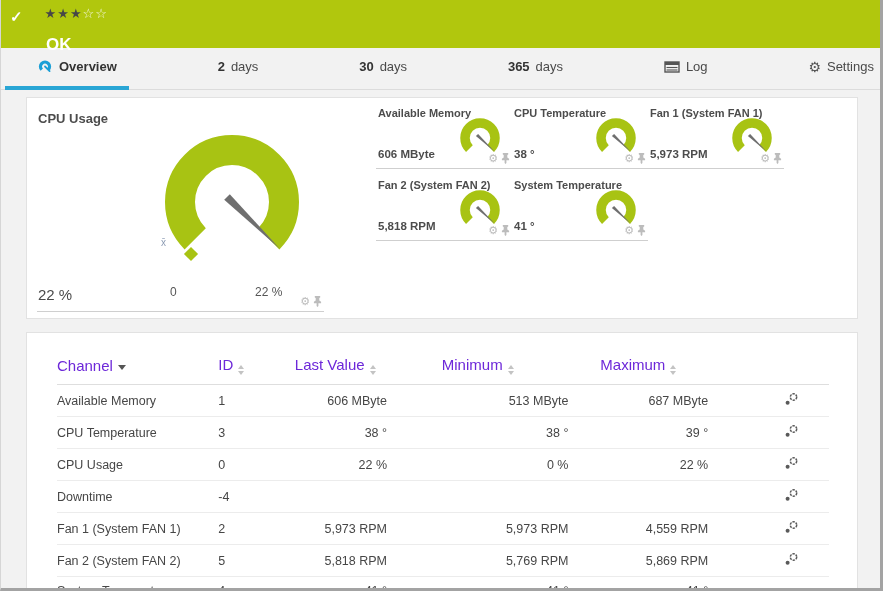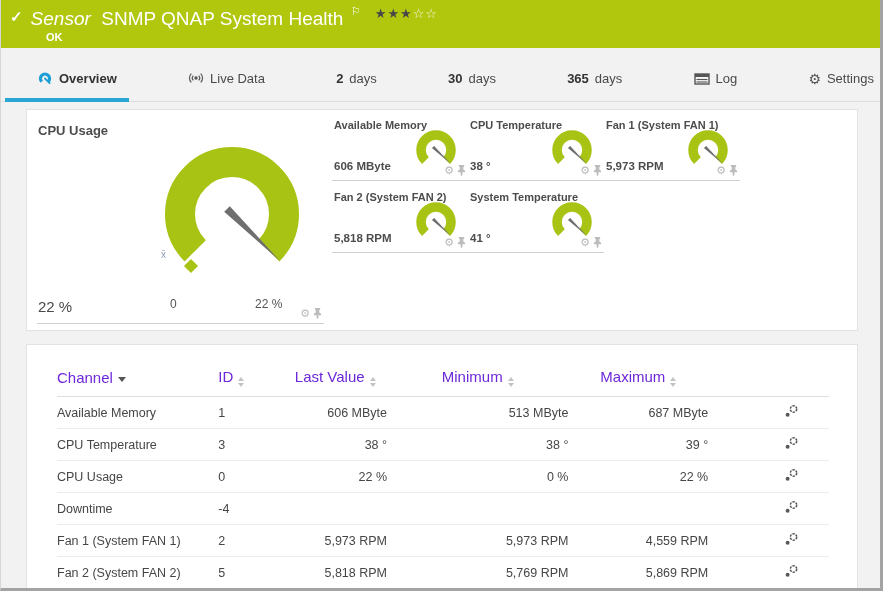--- a/index.html
+++ b/index.html
@@ -11,33 +11,33 @@
   
   .banner { height:48px; background:#b1c70d; color:#fff; padding:5px 10px 0 9px; position:relative; }
   .banner-row1 { display:flex; align-items:flex-start; }
   .check { font-size:15px; font-weight:bold; margin:3px 8px 0 0; }
   .sensor-kind { font-style:italic; font-size:19px; font-weight:normal; }
   .sensor-title { font-size:19px; margin-left:6px; white-space:nowrap; }
   .flag { font-size:11px; vertical-align:10px; margin-left:3px; }
   .stars { margin-left:14px; font-size:13px; letter-spacing:1px; margin-top:1px; white-space:nowrap; }
   .stars .full { color:#474747; }
   .stars .empty { color:#f4f7df; }
-  .status-ok { font-size:11px; font-weight:bold; margin:1px 0 0 36px; }
-  
-  .tabbar { height:54px; display:flex; align-items:flex-end; justify-content:space-between;
+  .status-ok { font-size:17px; font-weight:bold; margin:9px 0 0 36px; }
+  
+  .tabbar { height:42px; display:flex; align-items:flex-end; justify-content:space-between;
             padding:0 4px 0 34px; border-bottom:1px solid #dcdcdc; background:#f2f2f2; }
   .tab { position:relative; display:flex; align-items:center; gap:6px; font-size:13px; color:#4a4a4a;
          padding:0 2px 15px 2px; cursor:pointer; white-space:nowrap; }
   .tab .num { font-weight:bold; color:#333; }
   .tab.active { color:#333; font-weight:bold; }
   .tab.active::after { content:""; position:absolute; left:-30px; right:-10px; bottom:-1px; height:4px; background:#2aa6d5; }
   .tab .ticon { display:inline-flex; }
   .tab .gear-glyph { font-size:14px; color:#555; line-height:1; }
   
-  .card { background:#fff; border:1px solid #e2e2e2; margin:0 22px 0 25px; }
+  .card { background:#fff; border:1px solid #e2e2e2; margin:0 22px 0 25px;gap:44px; }
   .gauges-card { margin-top:7px; height:222px; display:flex; }
   
   .primary { width:287px; position:relative; border-bottom:1px solid #cfcfcf; margin:0 0 6px 10px; }
   .pg-title { position:absolute; top:13px; left:1px; font-size:13px; font-weight:bold; color:#4c4c4c; }
   .pg-svg { position:absolute; left:105px; top:16px; }
   .avg-marker { position:absolute; left:124px; top:139px; font-size:10px; color:#8d9cb4; }
   .pg-value { position:absolute; left:1px; bottom:8px; font-size:15px; color:#4a4a4a; }
   .pg-scale-min { position:absolute; left:133px; bottom:12px; font-size:12px; color:#555; }
   .pg-scale-max { position:absolute; left:218px; bottom:12px; font-size:12px; color:#555; }
   .cell-icons { position:absolute; right:2px; bottom:4px; display:flex; gap:3px; align-items:center; color:#bcbcbc; }
@@ -67,50 +67,36 @@
   .edit-ic { cursor:pointer; display:inline-block; }
 </style>
 </head>
 <body>
 
 <div class="frame">
 
   <div class="banner">
     <div class="banner-row1">
       <span class="check">✓</span>
-      <span>
-        <span class="sensor-kind">Sensor</span>
-        <span class="sensor-title">SNMP QNAP System Health</span>
-        <span class="flag">⚐</span>
-      </span>
       <span class="stars">
         <span class="full">★★★</span><span class="empty">☆☆</span>
       </span>
     </div>
     <div class="status-ok">OK</div>
   </div>
 
   <div class="tabbar">
     <div class="tab active">
       <span class="ticon">
         <svg width="16" height="16" viewBox="0 0 16 16">
             <path d="M4.8 11.7 A4.5 4.5 0 1 1 11.2 11.7" fill="none" stroke="#1b9fd6" stroke-width="3.3"></path>
             <line x1="8" y1="8.5" x2="12.6" y2="13.1" stroke="#1b9fd6" stroke-width="1.8" stroke-linecap="round"></line>
           </svg>
       </span>
       <span>Overview</span>
-    </div>
-    <div class="tab">
-      <span class="ticon">
-        <svg width="16" height="16" viewBox="0 0 16 16">
-            <circle cx="8" cy="8" r="1.7" fill="#555"></circle>
-            <path d="M5.4 5.6 A3.4 3.4 0 0 0 5.4 10.4 M3.3 3.6 A6.2 6.2 0 0 0 3.3 12.4 M10.6 5.6 A3.4 3.4 0 0 1 10.6 10.4 M12.7 3.6 A6.2 6.2 0 0 1 12.7 12.4" fill="none" stroke="#555" stroke-width="1.2"></path>
-          </svg>
-      </span>
-      <span>Live Data</span>
     </div>
     <div class="tab">
       <span class="num">2</span>
       <span>days</span>
     </div>
     <div class="tab">
       <span class="num">30</span>
       <span>days</span>
     </div>
     <div class="tab">

